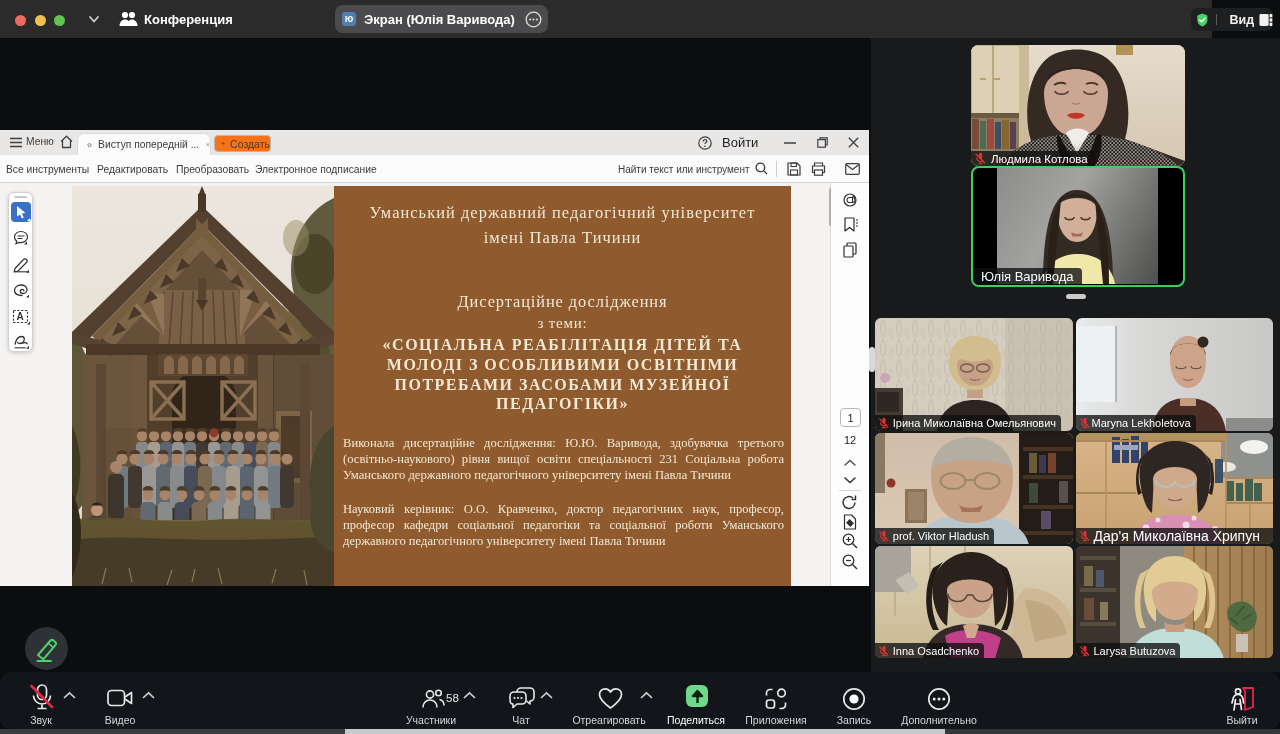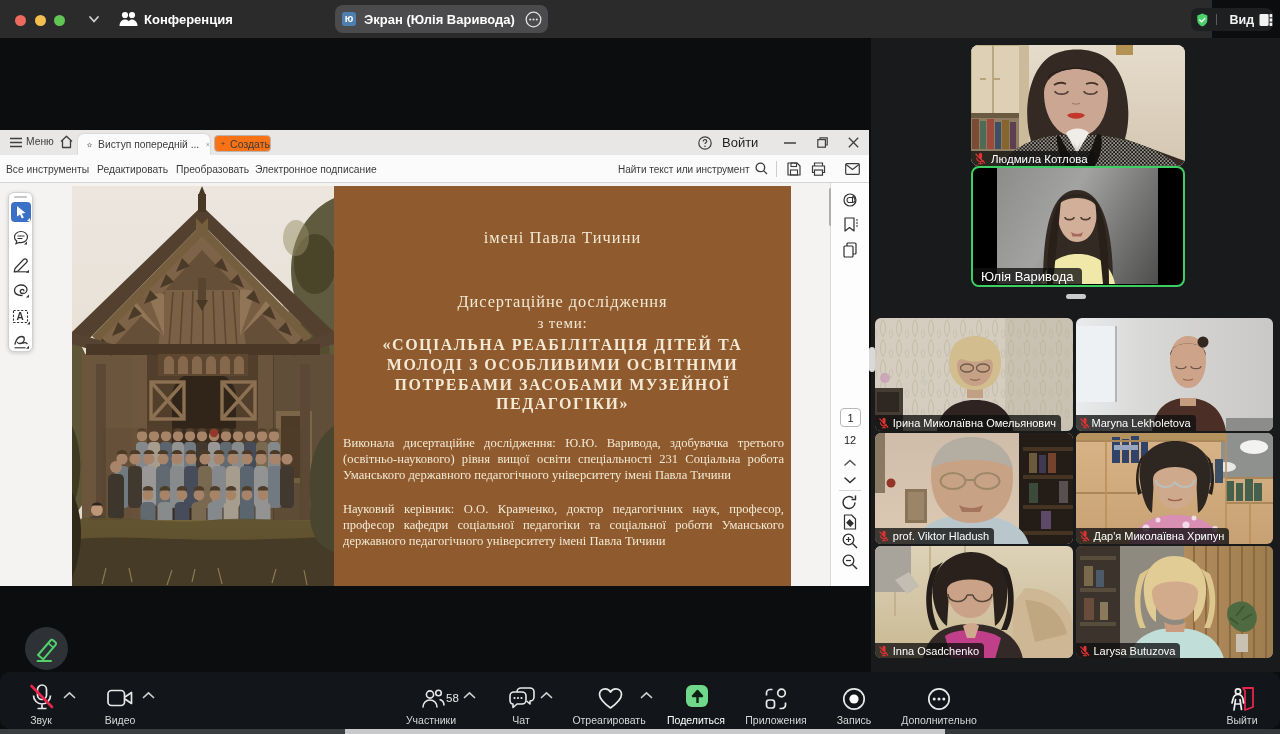--- a/index.html
+++ b/index.html
@@ -372,20 +372,21 @@
         <path d="M0 354 C50 346 120 360 262 350 V400 H0 Z" fill="#453c26"></path>
         <path d="M0 306 C12 330 12 362 0 392 Z" fill="#2f2a1a"></path>
         <path d="M262 240 C242 252 234 285 239 318 C235 342 244 360 262 366 Z" fill="#4a4630"></path>
         <g stroke="#a8986a" stroke-width="1.2" opacity=".7">
             <path d="M30 398 l4-16 M60 396 l-3-14 M95 399 l5-15 M150 398 l-4-16 M200 397 l4-14 M235 399 l-3-15 M120 396 l3-13"></path>
           </g>
           <rect width="262" height="400" fill="#4a3a24" opacity=".05"></rect>
       </svg>
     </div>
     <div id="slide">
+      <div class="sl" style="top:16.5px;font-size:16.4px;letter-spacing:1.05px">Уманський державний педагогічний університет</div>
       <div class="sl" style="top:41.5px;font-size:16.4px;letter-spacing:1.05px">імені Павла Тичини</div>
       <div class="sl" style="top:105.5px;font-size:16.4px;letter-spacing:0.9px">Дисертаційне дослідження</div>
       <div class="sl" style="top:129px;font-size:15px;letter-spacing:0.8px">з теми:</div>
       <div class="sl" style="top:150px;font-size:16px;font-weight:bold;letter-spacing:1.5px">«СОЦІАЛЬНА РЕАБІЛІТАЦІЯ ДІТЕЙ ТА</div>
       <div class="sl" style="top:169.8px;font-size:16px;font-weight:bold;letter-spacing:1.5px">МОЛОДІ З ОСОБЛИВИМИ ОСВІТНІМИ</div>
       <div class="sl" style="top:189.6px;font-size:16px;font-weight:bold;letter-spacing:1.5px">ПОТРЕБАМИ ЗАСОБАМИ МУЗЕЙНОЇ</div>
       <div class="sl" style="top:209.4px;font-size:16px;font-weight:bold;letter-spacing:1.5px">ПЕДАГОГІКИ»</div>
       <div class="sp" style="top:249px;height:50px">Виконала дисертаційне дослідження: Ю.Ю. Варивода, здобувачка третього (освітньо-наукового) рівня вищої освіти спеціальності 231 Соціальна робота Уманського державного педагогічного університету імені Павла Тичини</div>
       <div class="sp" style="top:315px;height:50px">Науковий керівник: О.О. Кравченко, доктор педагогічних наук, професор, професор кафедри соціальної педагогіки та соціальної роботи Уманського державного педагогічного університету імені Павла Тичини</div>
     </div>
@@ -688,21 +689,21 @@
             <circle cx="118" cy="85" r="2.5"></circle>
             <circle cx="139" cy="96" r="3"></circle>
           </g>
         <path d="M64 48 C60 20 80 8 99 8 C120 8 138 20 134 50 C132 68 128 76 122 80 L120 44 C106 34 90 34 78 44 L76 80 C70 76 66 64 64 48 Z" fill="#2e2620"></path>
         <path d="M77 46 C77 30 121 30 121 46 C121 62 113 76 99 76 C86 76 77 62 77 46 Z" fill="#cfa98c"></path>
         <path d="M80 47 a9.5 6.5 0 1 0 19 1 M118 47 a9.5 6.5 0 1 1-19 1" stroke="#b8c0bc" stroke-width="2" fill="none"></path>
         <path d="M92 66 c4 2 10 2 14 0" stroke="#9c6450" stroke-width="1.4" fill="none"></path>
         <path d="M66 60 C60 48 62 28 72 18 L64 26 C58 40 60 54 62 62 Z" fill="#262019"></path>
         <path d="M132 60 C138 48 136 28 126 18 L134 26 C140 40 138 54 136 62 Z" fill="#262019"></path>
       </svg>
-      <div class="nlab" style="height:15.5px;padding:0 5px 0 3px;font-size:11px;gap:3px">
+      <div class="nlab" style="height:15.5px;padding:0 20px 0 3px;font-size:14px;gap:3px">
         <svg width="12" height="12" viewBox="0 0 14 14">
             <g fill="#d33">
               <path d="M5.2 2.6 a1.8 1.8 0 0 1 3.6 0 v3.4 a1.8 1.8 0 0 1-3.3 1 Z"></path>
               <path d="M3.4 6 a3.6 3.6 0 0 0 6.3 2.4 l.9 1 A4.8 4.8 0 0 1 7.6 10.9 V12 h2 v1.2 H4.4 V12 h2 v-1.1 A4.9 4.9 0 0 1 2.3 6 Z"></path>
               <path d="M2.2 1.4 L12.3 11.7 l-1 1 L1.2 2.4 Z"></path>
             </g>
           </svg>
         <span>Дар'я Миколаївна Хрипун</span>
       </div>
     </div>

